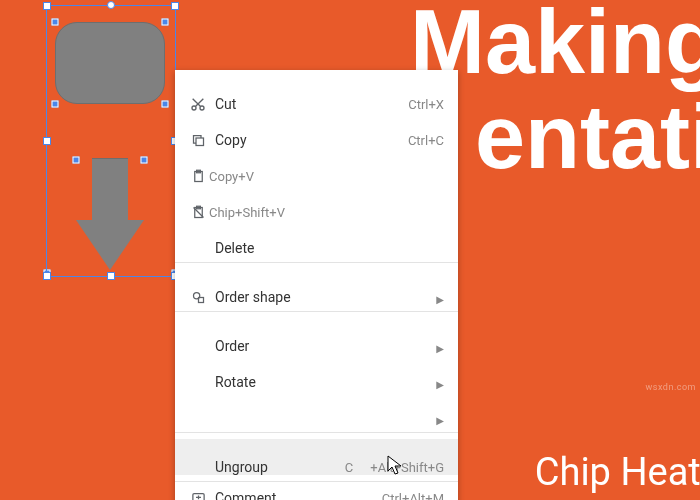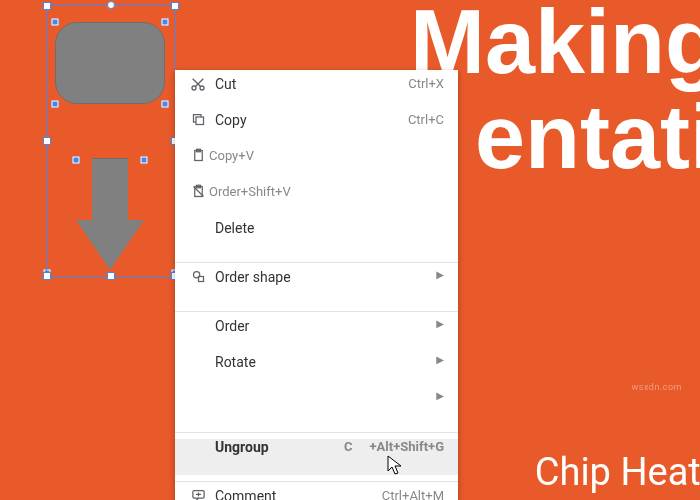--- a/index.html
+++ b/index.html
@@ -121,27 +121,27 @@
   width: 283px;
   background: #fff;
   box-shadow: 0 2px 6px rgba(0,0,0,.3);
   font-size: 14px;
   color: #333;
   padding-top: 6px;
   padding-bottom: 0;
 }
 .menu-item {
   display: flex;
-  align-items: flex-start;
+  align-items: flex-end;
   height: 36px;
   padding: 0 14px 0 12px;
   cursor: default;
   position: relative;
 }
-.menu-item.hovered { background: #eee; font-weight: bold; }
+.menu-item.hovered { background: #eee; }
 .menu-sep { height: 1px; background: #e3e3e3; margin: 6px 0; }
 .mi-icon {
   width: 22px;
   display: flex;
   align-items: center;
   justify-content: center;
   color: #5f6368;
   flex-shrink: 0;
 }
 .mi-label { flex: 1; padding-left: 6px; }
@@ -166,21 +166,21 @@
 }
 
 .cursor {
   position: absolute;
   left: 387px;
   top: 455px;
   pointer-events: none;
 }
 .source-tag {
   position: absolute;
-  right: 18px;
+  right: 4px;
   bottom: 108px;
   color: rgba(255,255,255,0.4);
   font-size: 9px;
   letter-spacing: 0.5px;
   text-align: right;
 }
 </style>
 </head>
 <body>
 
@@ -255,21 +255,21 @@
       <span class="mi-shortcut">Copy+V</span>
     </div>
     <div class="menu-item">
       <span class="mi-icon">
         <svg width="15" height="15" viewBox="0 0 24 24" fill="none" stroke="#5f6368" stroke-width="2">
             <rect x="6" y="4" width="12" height="16"></rect>
             <rect x="9" y="2" width="6" height="4"></rect>
             <path d="M4 4l16 16"></path>
           </svg>
       </span>
-      <span class="mi-shortcut">Order+Shift+V</span>
+      <span class="mi-shortcut">Chip+Shift+V</span>
     </div>
     <div class="menu-item">
       <span class="mi-icon"></span>
       <span class="mi-label">Delete</span>
     </div>
     <div class="menu-sep"></div>
     <div class="menu-item">
       <span class="mi-icon">
         <svg width="15" height="15" viewBox="0 0 24 24" fill="none" stroke="#5f6368" stroke-width="2">
             <circle cx="9" cy="9" r="5"></circle>

